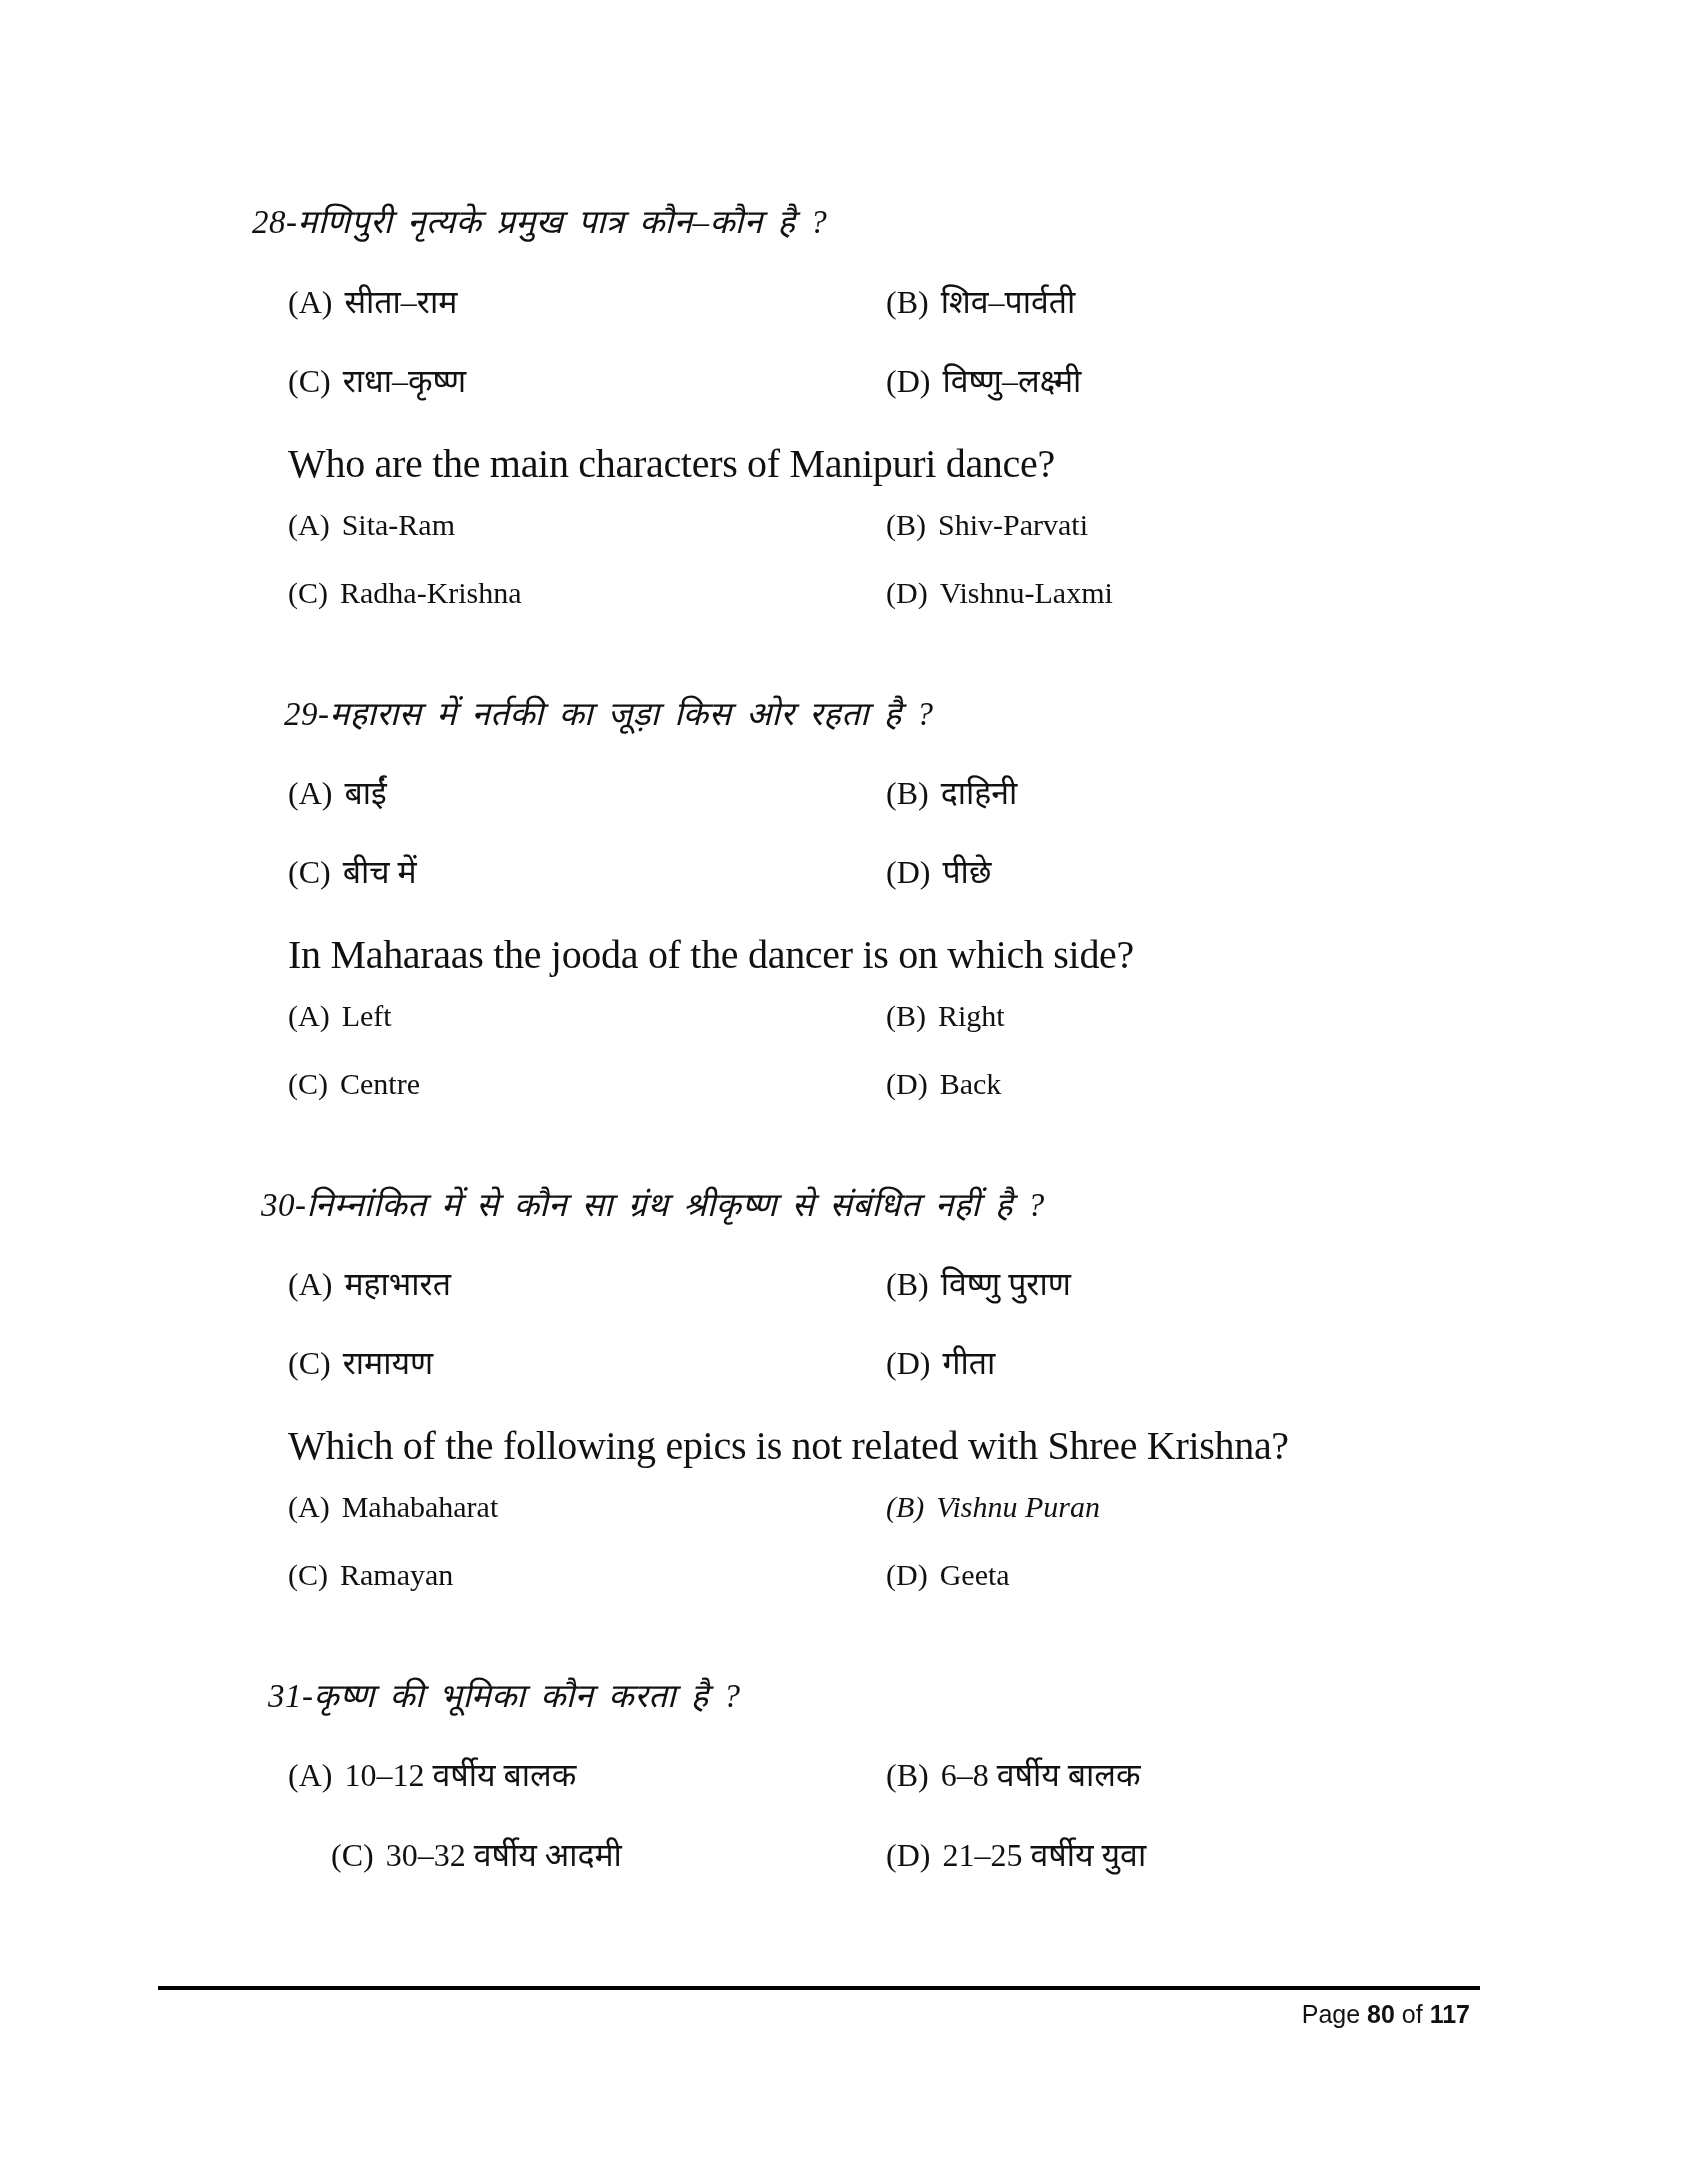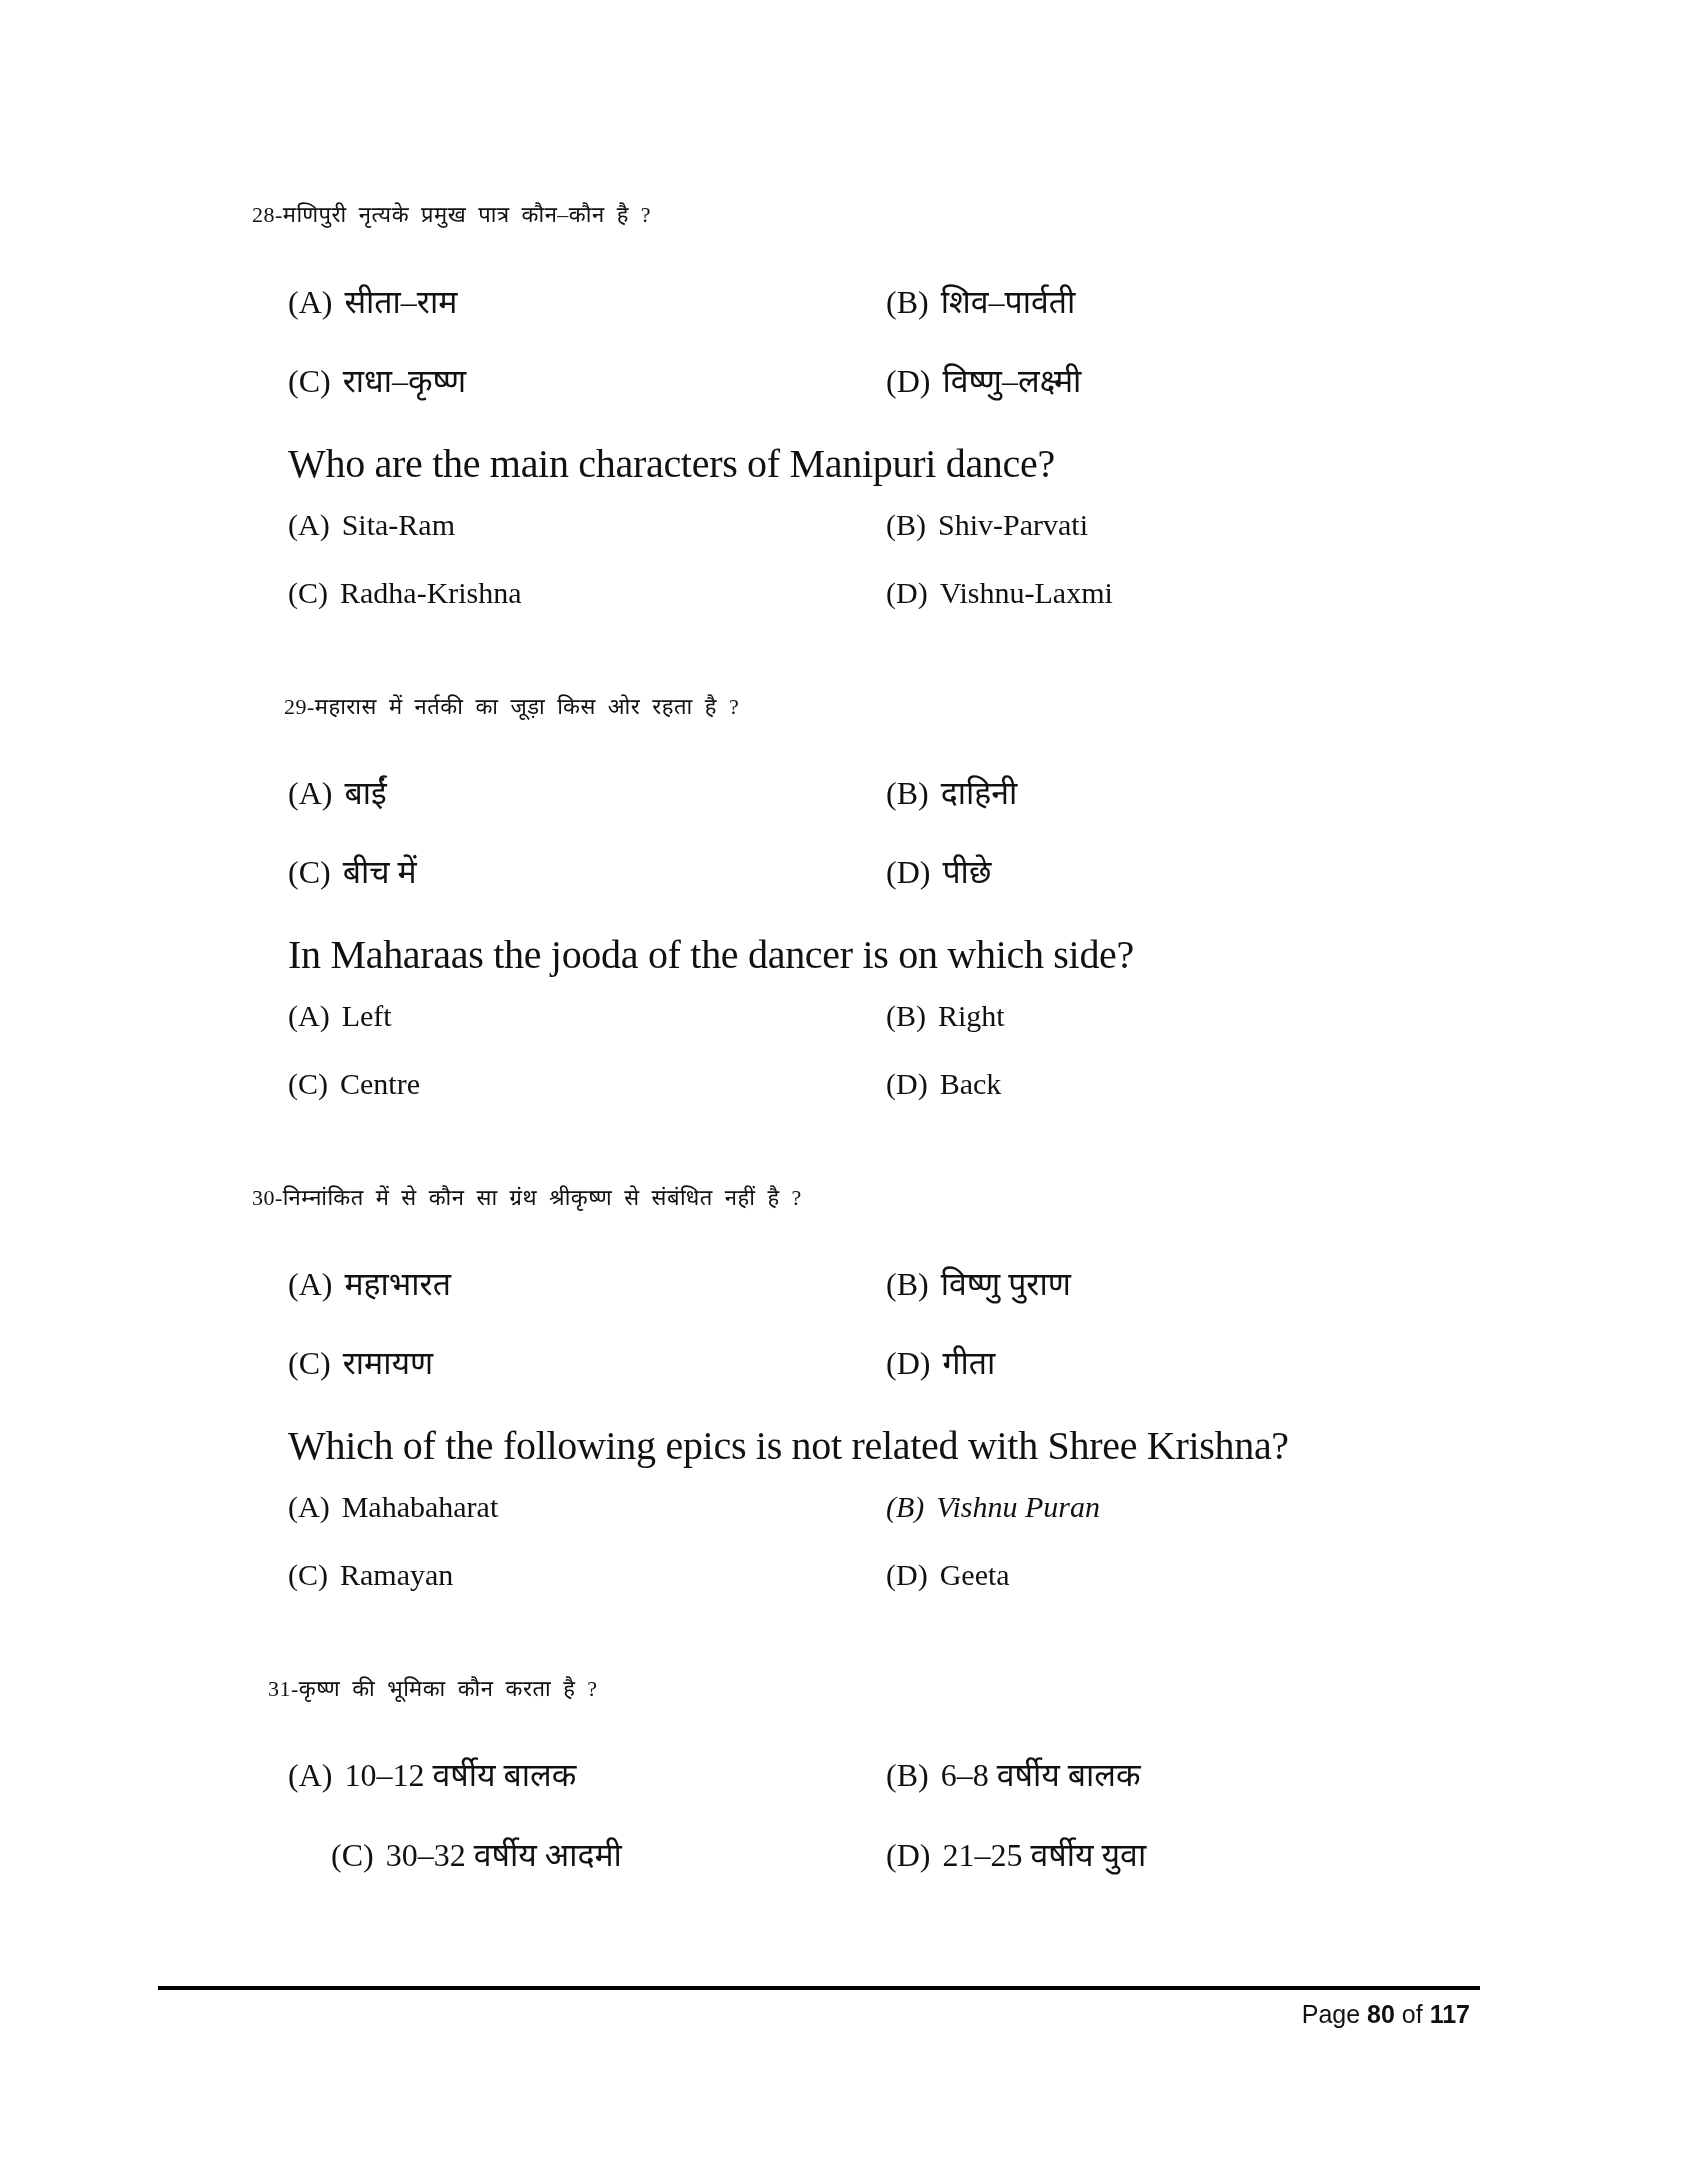--- a/index.html
+++ b/index.html
@@ -1,19 +1,19 @@
 <!DOCTYPE html>
 <html><head>
   <meta charset="utf-8">
   <style>
     html, body { margin: 0; padding: 0; background: #ffffff; }
     body { width: 1683px; height: 2178px; position: relative; overflow: hidden;
            font-family: "Liberation Serif", "DejaVu Serif", serif; color: #111; }
-    .q-hi { position: absolute; left: 252px; font-size: 22px; white-space: nowrap;
-            font-family: "Liberation Serif", "DejaVu Sans", serif; letter-spacing: 0.5px; word-spacing: 6px; }
+    .q-hi { position: absolute; left: 252px; font-size: 33px; white-space: nowrap;
+            font-family: "Liberation Serif", "DejaVu Sans", serif; letter-spacing: 0.5px; word-spacing: 6px; font-style: italic; }
     .q-en { position: absolute; left: 288px; font-size: 40px; white-space: nowrap; letter-spacing: -0.3px; }
     .opt { position: absolute; font-size: 30px; white-space: nowrap; }
     .opt.hi { font-size: 32px; }
     .opt .lab { display: inline-block; margin-right: 12px; }
     .col-a { left: 288px; }
     .col-b { left: 886px; }
     .rule { position: absolute; left: 158px; width: 1322px; top: 1986px; height: 4px; background: #000; }
     .footer { position: absolute; top: 2000px; right: 213px; font-family: "Liberation Sans", "DejaVu Sans", sans-serif;
               font-size: 25px; color: #111; }
     .footer b { font-weight: bold; }
@@ -41,21 +41,21 @@
   <div class="opt hi col-a" style="top:849px;"><span class="lab">(C)</span><span>बीच में</span></div>
   <div class="opt hi col-b" style="top:849px;"><span class="lab">(D)</span><span>पीछे</span></div>
   <div class="q-en" style="top:931px;">In Maharaas the jooda of the dancer is on which side?</div>
   <div class="opt col-a" style="top:999px;"><span class="lab">(A)</span><span>Left</span></div>
   <div class="opt col-b" style="top:999px;"><span class="lab">(B)</span><span>Right</span></div>
   <div class="opt col-a" style="top:1067px;"><span class="lab">(C)</span><span>Centre</span></div>
   <div class="opt col-b" style="top:1067px;"><span class="lab">(D)</span><span>Back</span></div>
 </div>
 
 <div>
-  <div class="q-hi" style="top:1181px;"><span>30-</span><span>निम्नांकित में से कौन सा ग्रंथ श्रीकृष्ण से संबंधित नहीं है ?</span></div>
+  <div class="q-hi" style="top:1181px;margin-left:9px;"><span>30-</span><span>निम्नांकित में से कौन सा ग्रंथ श्रीकृष्ण से संबंधित नहीं है ?</span></div>
   <div class="opt hi col-a" style="top:1261px;"><span class="lab">(A)</span><span>महाभारत</span></div>
   <div class="opt hi col-b" style="top:1261px;"><span class="lab">(B)</span><span>विष्णु पुराण</span></div>
   <div class="opt hi col-a" style="top:1340px;"><span class="lab">(C)</span><span>रामायण</span></div>
   <div class="opt hi col-b" style="top:1340px;"><span class="lab">(D)</span><span>गीता</span></div>
   <div class="q-en" style="top:1422px;">Which of the following epics is not related with Shree Krishna?</div>
   <div class="opt col-a" style="top:1490px;text-align:right;"><span class="lab">(A)</span><span>Mahabaharat</span></div>
   <div class="opt col-b" style="top:1490px;font-style:italic;"><span class="lab">(B)</span><span>Vishnu Puran</span></div>
   <div class="opt col-a" style="top:1558px;"><span class="lab">(C)</span><span>Ramayan</span></div>
   <div class="opt col-b" style="top:1558px;"><span class="lab">(D)</span><span>Geeta</span></div>
 </div>

